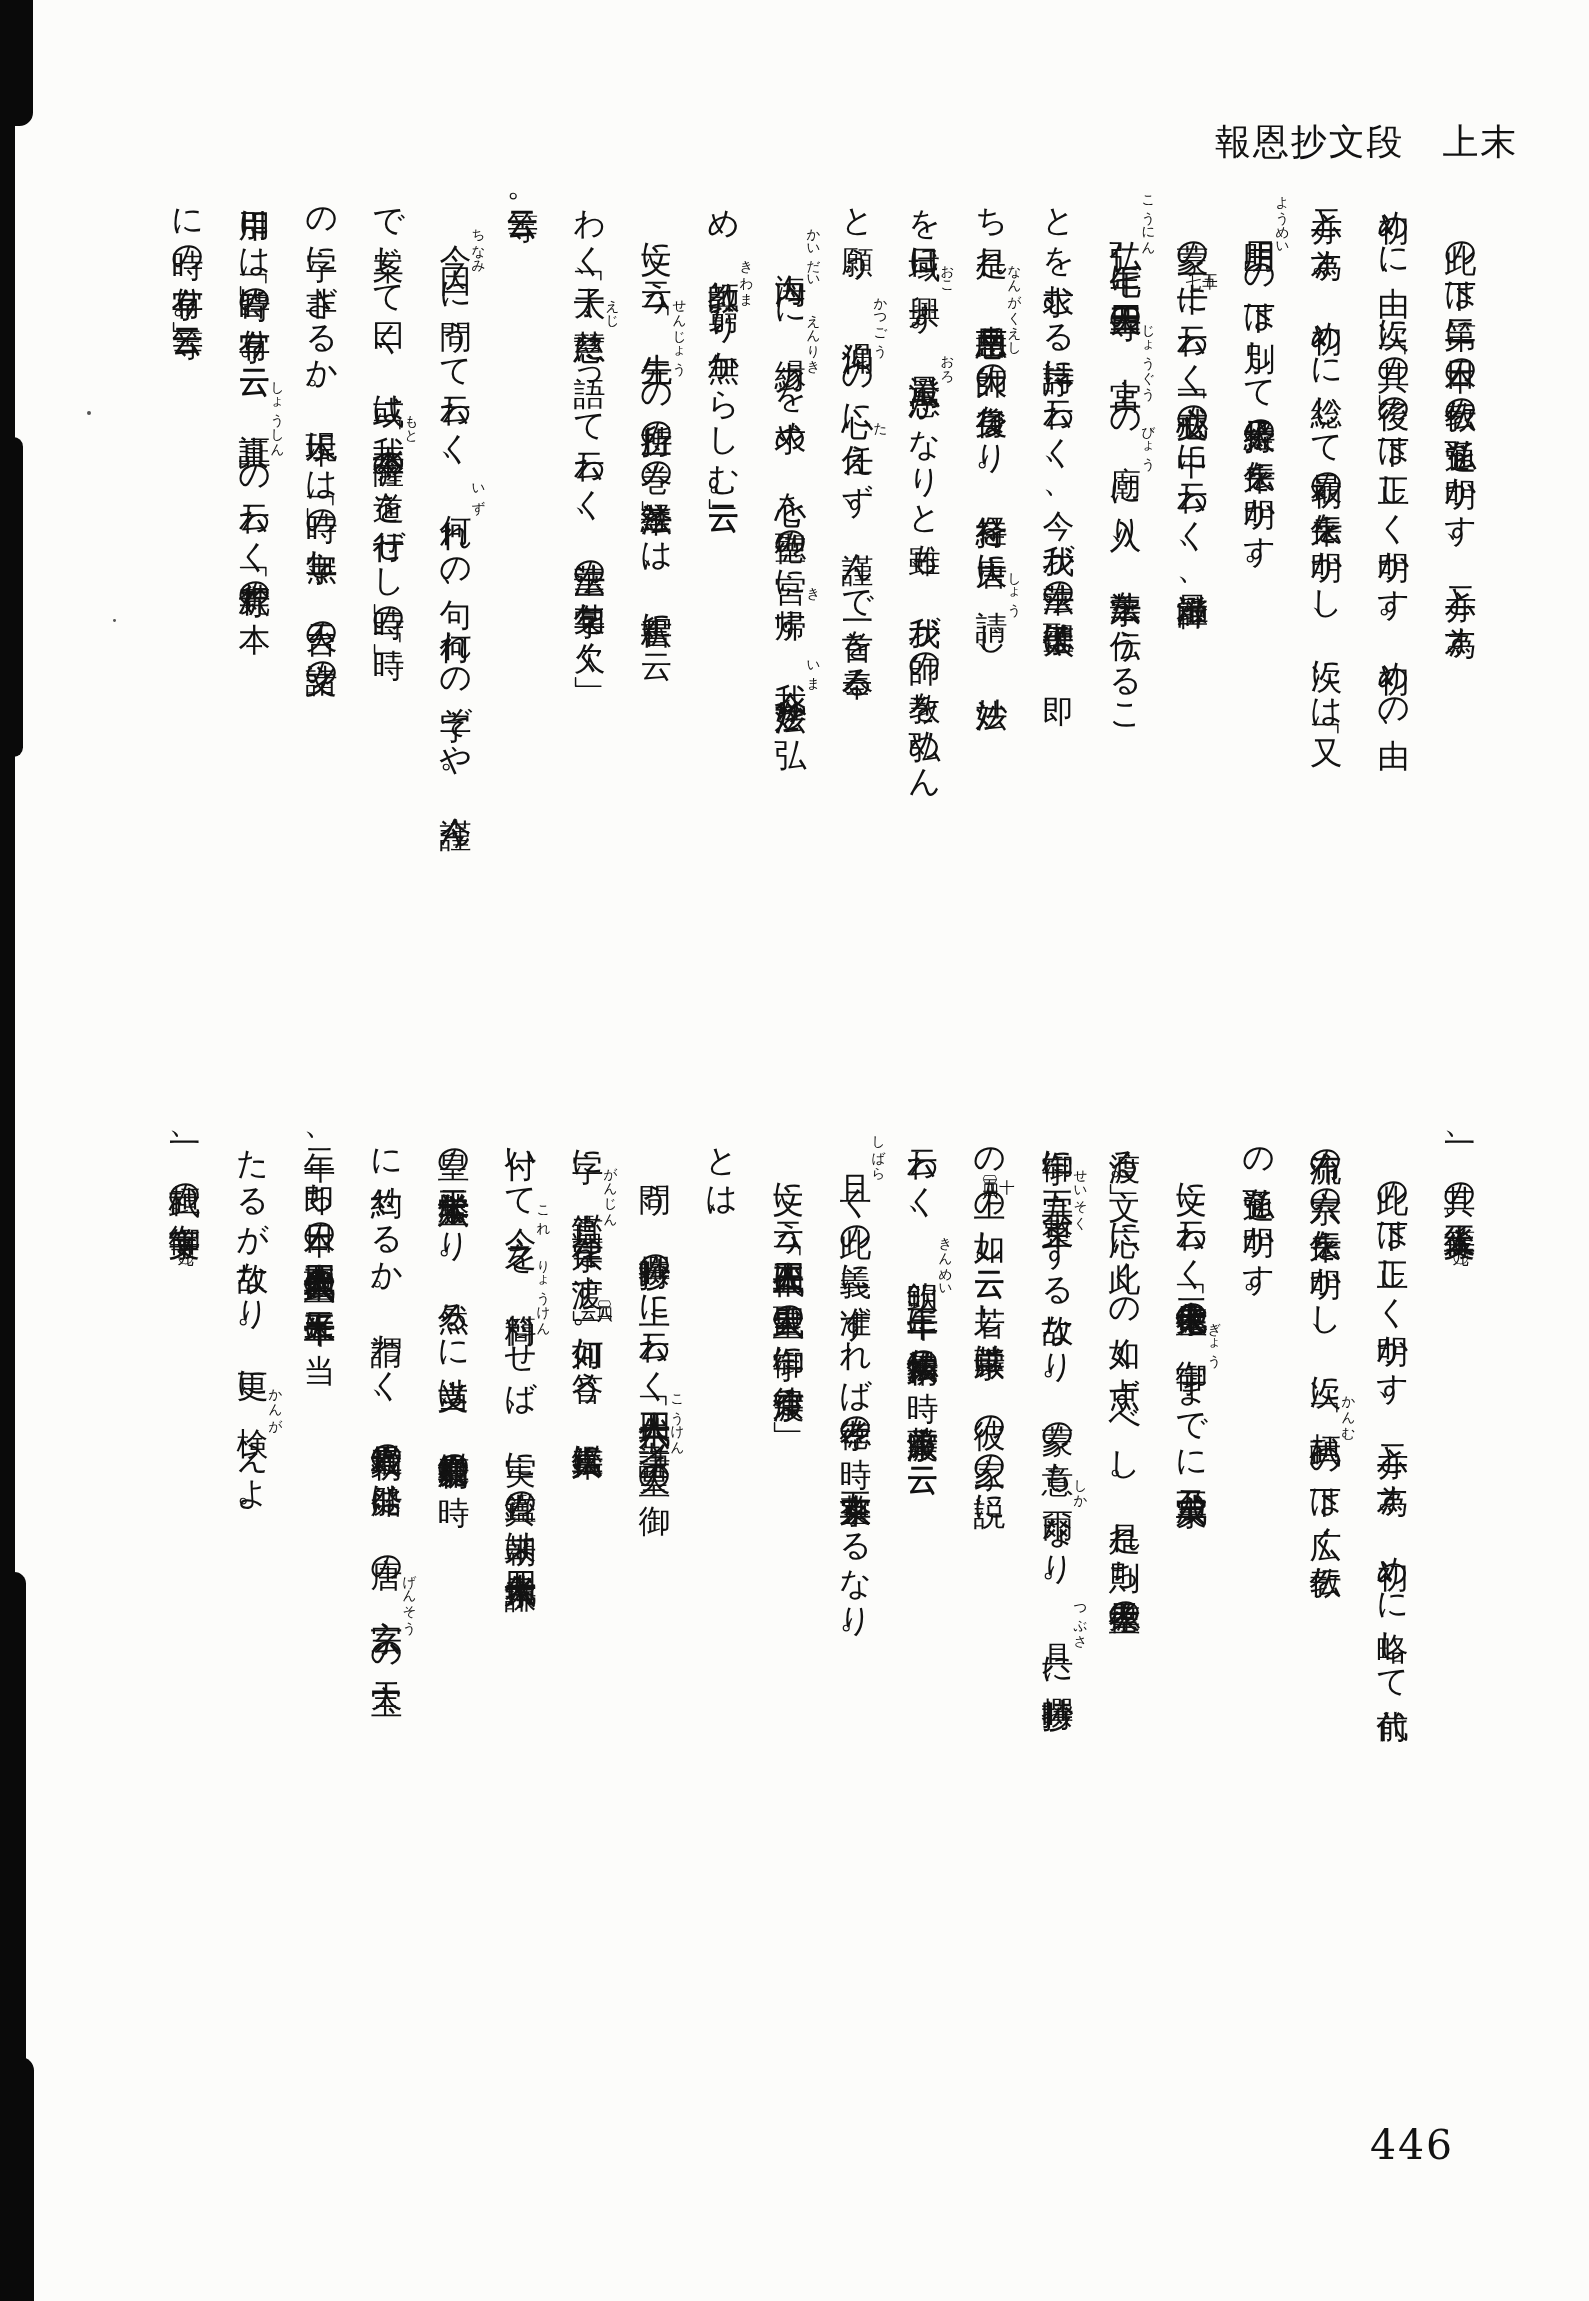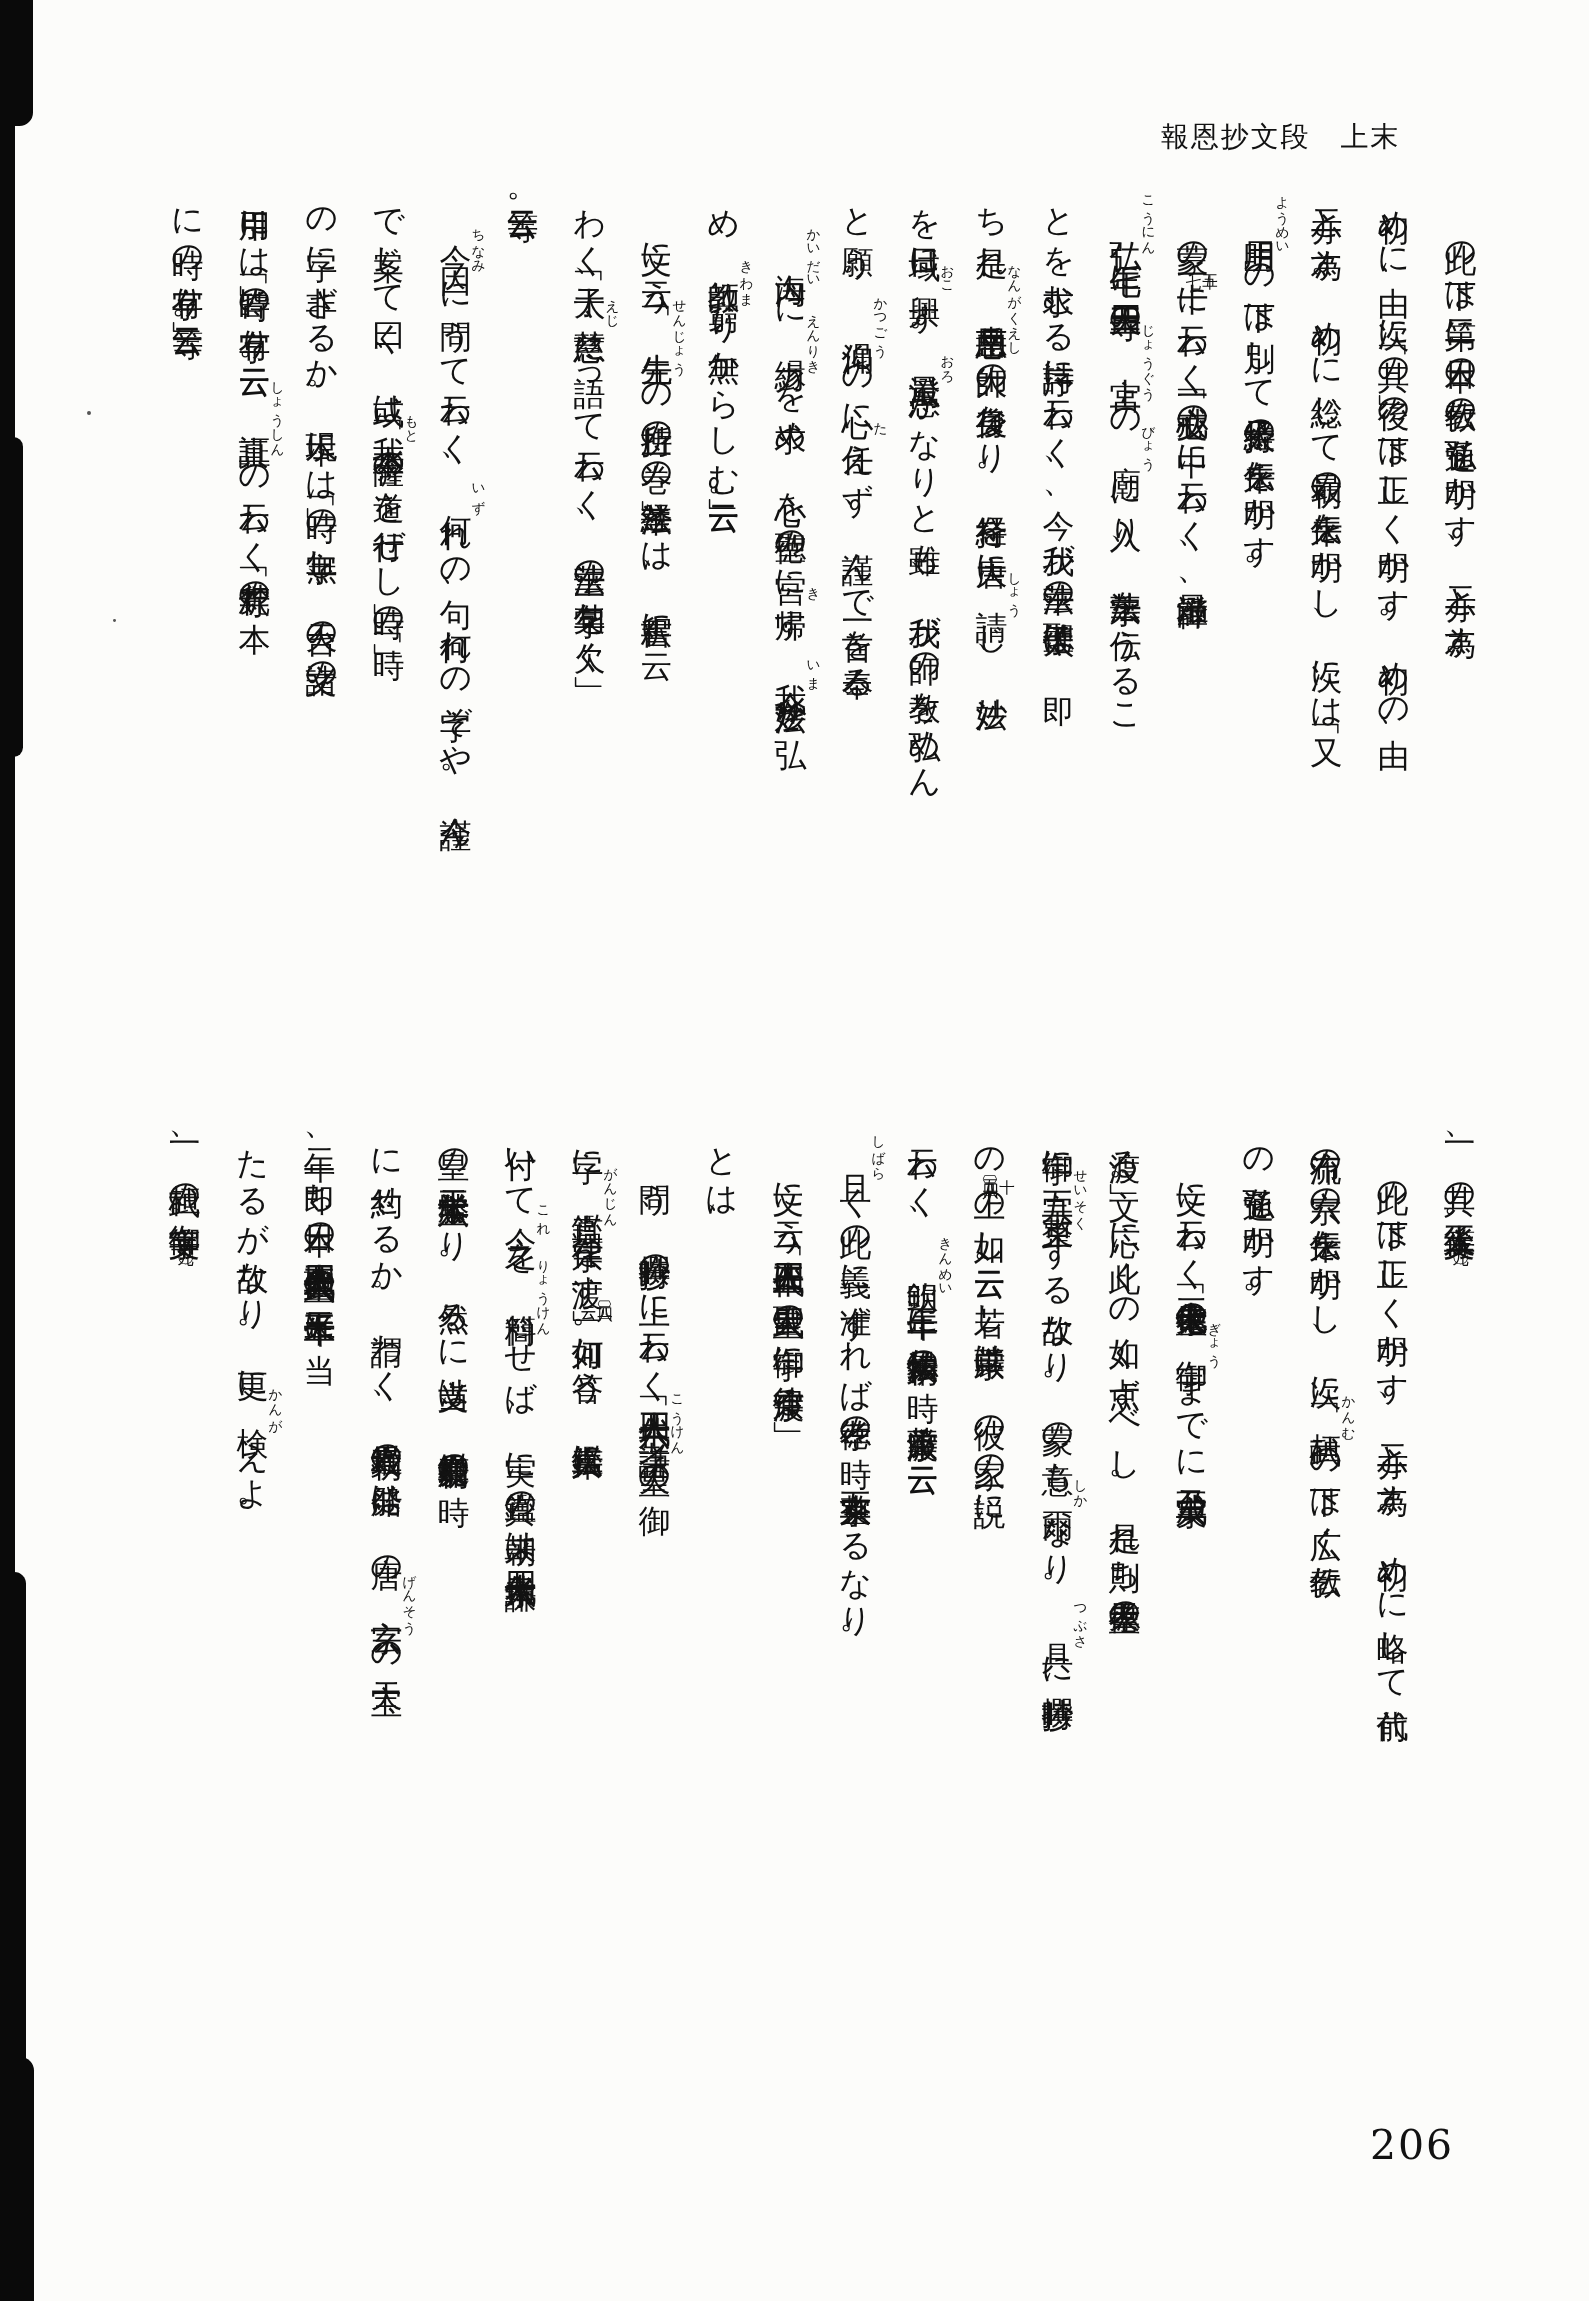--- a/index.html
+++ b/index.html
@@ -15,22 +15,22 @@
   
   .edge{position:absolute;background:#0a0a0a;}
   .edge.base{left:0;top:0;width:14.6px;height:2302px;}
   .edge.b1{left:0;top:0;width:33px;height:126px;border-radius:0 0 13.6px 0;}
   .edge.b2{left:0;top:437px;width:23px;height:320px;border-radius:0 9.7px 9.7px 0;}
   .edge.b3{left:0;top:1572px;width:26px;height:737px;border-radius:0 11.6px 0 0;}
   .edge.b4{left:0;top:2057px;width:34px;height:245px;border-radius:0 13.6px 0 0;}
   .speck{position:absolute;background:#555;border-radius:50%;}
 
   .header{
-    position:absolute;left:1161px;top:118px;
-    font-size:28px;letter-spacing:1.9px;white-space:nowrap;
+    position:absolute;left:1215px;top:118px;
+    font-size:36px;letter-spacing:1.9px;white-space:nowrap;
   }
 
   .vblock{
     position:absolute;right:95px;width:1337px;height:868px;
     writing-mode:vertical-rl;
     font-size:32px;line-height:67px;letter-spacing:1px;
   }
   .vblock.top{top:186px;}
   .vblock.bottom{top:1126px;}
 
@@ -107,16 +107,16 @@
       <p class="col ind">問う、撰時抄の上に云わく「人王四十六代<ruby>孝謙<rt>こうけん</rt></ruby>天皇の御</p>
       <p class="col">字に<ruby>鑑真<rt>がんじん</rt></ruby>律宗を渡す」<span class="wr"><span>〔八四二〕</span><span>云云、</span></span>如何。答う、鑑真伝来に</p>
       <p class="col">付いて今<ruby>之<rt>これ</rt></ruby>を<ruby>料簡<rt>りょうけん</rt></ruby>せば、実に鑑真の来朝は四十六代孝謙天</p>
       <p class="col">皇の天平勝宝六年なり。然るに当文は、鑑真最初発船の時</p>
       <p class="col">に約せるか。謂わく、鑑真最初の発船は、唐の<ruby>玄宗<rt>げんそう</rt></ruby>の天宝</p>
       <p class="col">二年、即ち日本の人王四十五代聖武天皇の天平十五年に当</p>
       <p class="col">たるが故なり。更に<ruby>検<rt>かんが</rt></ruby>えよ。</p>
       <p class="col">一、桓武の御宇等文。<span class="ref">〔一〇〇九〕</span></p>
     </div>
 
-  <div class="pagenum">206</div>
+  <div class="pagenum">446</div>
 
 </div>
 
 
 </body></html>

